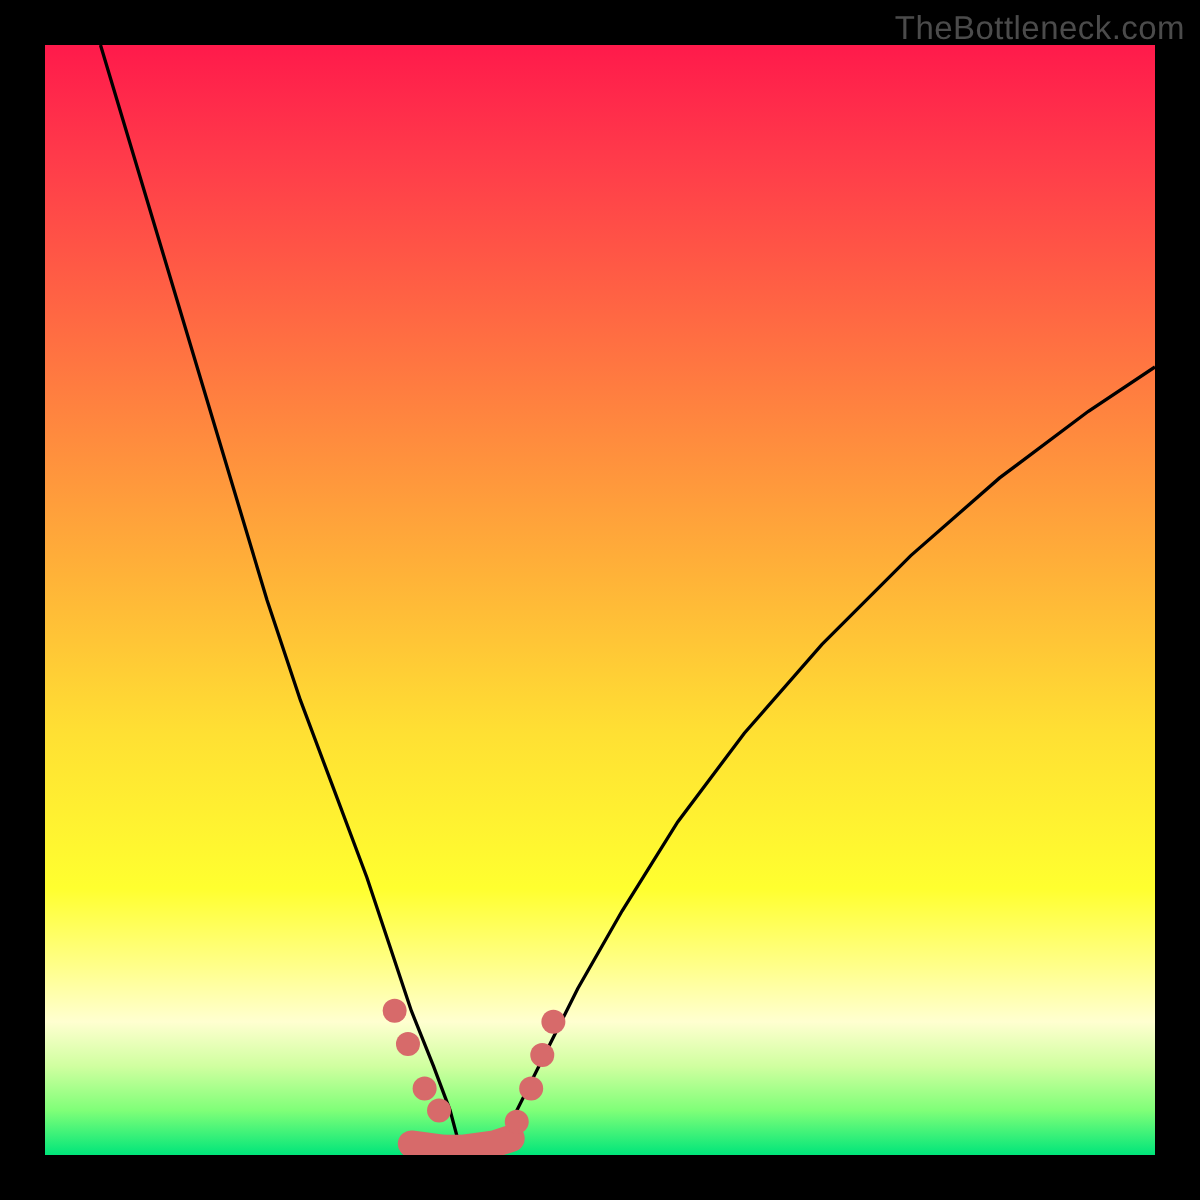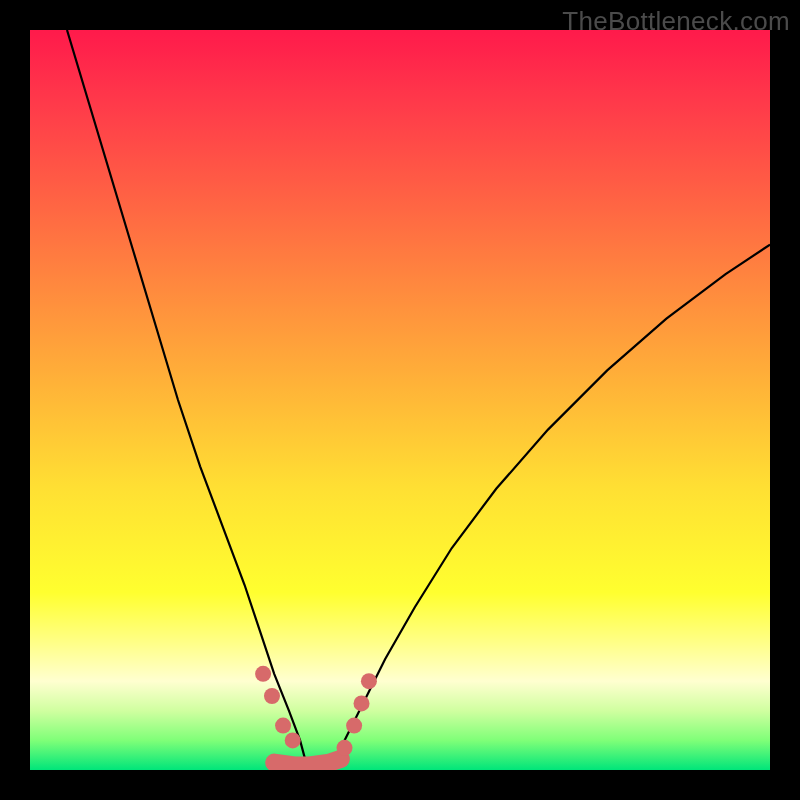--- a/index.html
+++ b/index.html
@@ -39,21 +39,21 @@
       #d0ffa0 92%,
       #7fff78 96%,
       #00e57a 100%
     );
   }
   .watermark {
     position: absolute;
     top: 6px;
     right: 10px;
     color: #4b4b4b;
-    font-size: 26px;
+    font-size: 22px;
     font-weight: 500;
     letter-spacing: 0.3px;
     user-select: none;
   }
   svg.curves {
     position: absolute;
     left: 0;
     top: 0;
     width: 740px;
     height: 740px;

